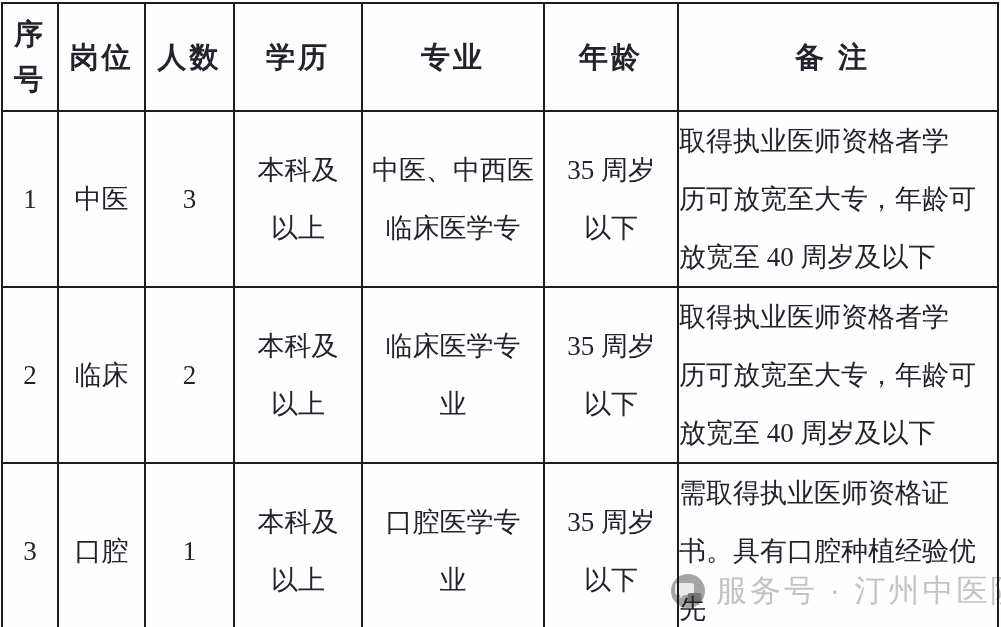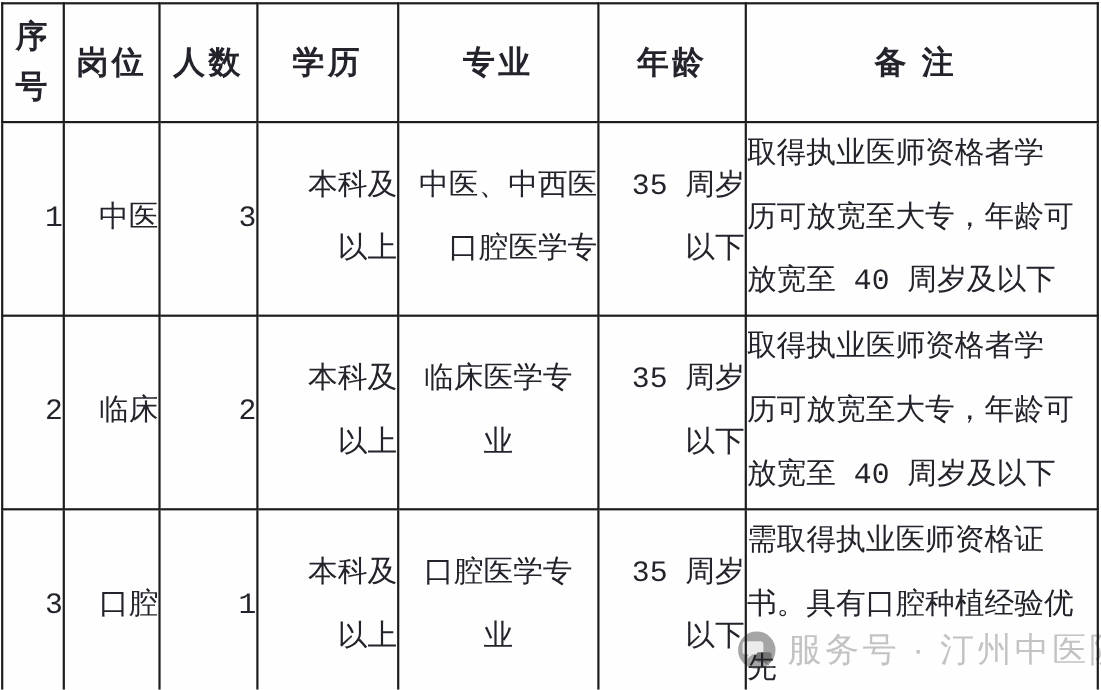--- a/index.html
+++ b/index.html
@@ -40,29 +40,28 @@
     vertical-align: middle;
     letter-spacing: 3px;
     line-height: 1.55;
   }
   table.recruit th.th-wide { letter-spacing: 14px; font-family: Liberation Serif, serif; }
 
   table.recruit td {
     font-size: 27px;
     line-height: 58px;
     vertical-align: middle;
-    font-family: Liberation Mono, monospace;
   }
 
   tr.row-1 td { height: 175px; }
   tr.row-2 td { height: 167px; }
   tr.row-3 td { height: 158px; }
   tr.row-3 td { border-bottom-width: 4px; }
 
-  td.c-center { text-align: right; }
+  td.c-center { text-align: center; }
   td.c-left   { text-align: center; padding-left: 12px; padding-right: 6px; }
   td.c-remark {
     text-align: left;
     vertical-align: top;
     padding: 1px 8px 0 12px;
   }
 
   
   .watermark {
     position: absolute;
@@ -122,21 +121,21 @@
       </tr>
     </thead>
     <tbody>
       <tr class="row-1">
         <td class="c-center">1</td>
         <td class="c-center">中医</td>
         <td class="c-center">3</td>
         <td class="c-center">本科及
 以上</td>
         <td class="c-center">中医、中西医
-口腔医学专</td>
+临床医学专</td>
         <td class="c-center">35 周岁
 以下</td>
         <td class="c-remark">取得执业医师资格者学
 历可放宽至大专，年龄可
 放宽至 40 周岁及以下</td>
       </tr>
       <tr class="row-2">
         <td class="c-center">2</td>
         <td class="c-center">临床</td>
         <td class="c-center">2</td>

